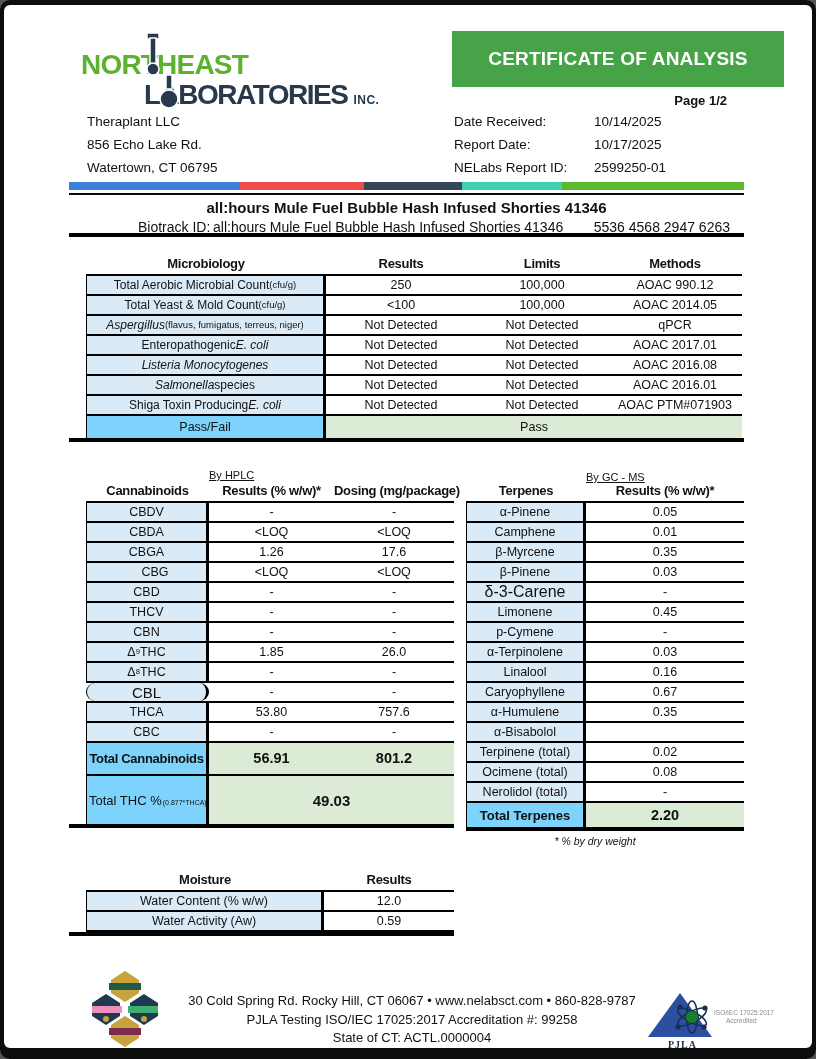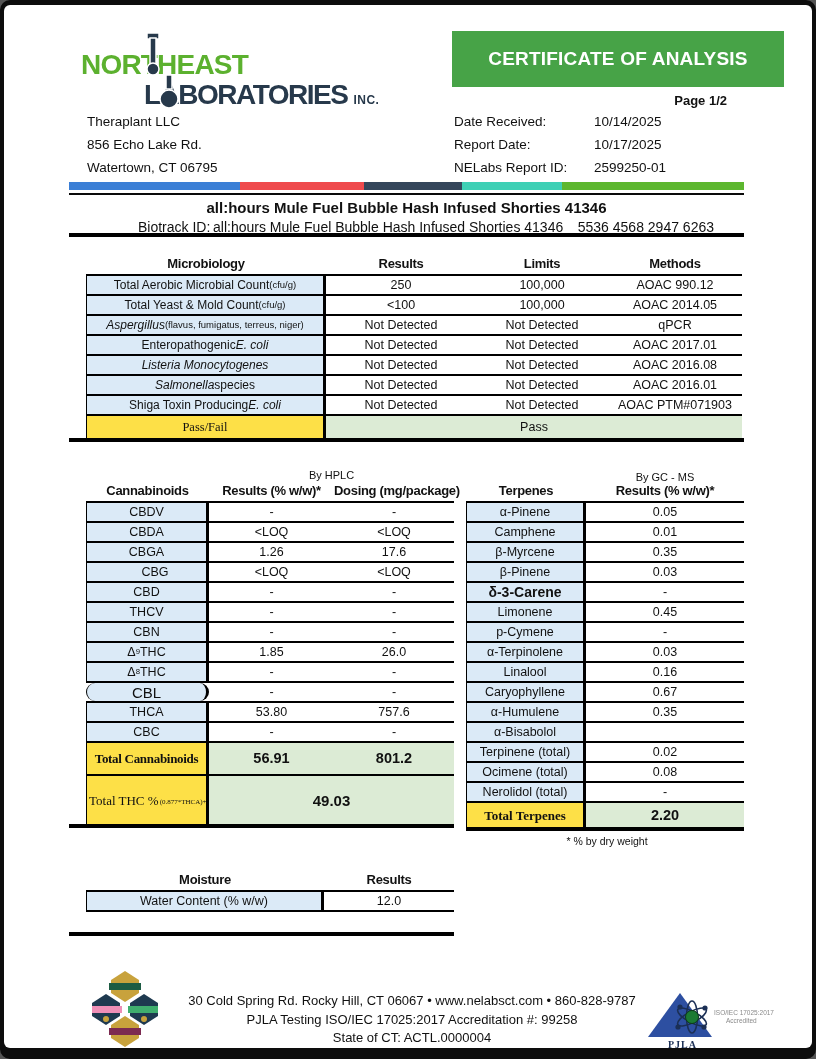--- a/index.html
+++ b/index.html
@@ -20,43 +20,43 @@
   .meta .mrow{display:flex;}
   .meta .ml{width:140px;}
 
   
   .colorbar{left:65px;top:177px;width:675px;height:8px;display:flex;}
   .thinline{left:65px;top:188px;width:675px;height:2px;background:#0a0a0a;}
   .title{left:65px;top:194px;width:675px;text-align:center;font-weight:bold;font-size:15px;}
   .biorow{left:65px;top:214px;width:675px;height:17px;font-size:14px;}
   .biolabel{position:absolute;left:69px;top:0;}
   .biovalue{position:absolute;left:144px;top:0;}
-  .bionum{position:absolute;right:30px;top:0;}
+  .bionum{position:absolute;right:14px;top:0;}
   .thick{background:#000;height:4px;}
 
   
   .grid{display:grid;box-sizing:border-box;}
   .m-grid{grid-template-columns:240px 150px 132px 134px;}
   .c-grid{grid-template-columns:123px 125px 120px;}
   .t-grid{grid-template-columns:120px 158px;}
   .mo-grid{grid-template-columns:238px 130px;}
   .thead{border-bottom:2px solid #000;align-items:end;}
   .hcell{font-weight:bold;font-size:13px;text-align:center;letter-spacing:-0.3px;white-space:nowrap;padding-bottom:3px;align-self:end;}
   .trow{border-bottom:2px solid #000;height:20px;}
   .cell{display:flex;align-items:center;justify-content:center;font-size:12.5px;box-sizing:border-box;
         white-space:nowrap;line-height:1;}
   .lbl{background:#dbeaf7;border-left:1px solid #000;border-right:3px solid #000;font-size:12px;}
   .sm{font-size:9.5px;}
   .it{font-style:italic;}
   sup{font-size:62%;vertical-align:super;line-height:0;}
   .passrow{height:22px;}
-  .wlbl{background:#fde047;border-left:1px solid #000;border-right:3px solid #000;font-family:Liberation Serif, serif;}
+  .wlbl{background:#7dd3fc;border-left:1px solid #000;border-right:3px solid #000;}
   .greenc{background:#dcebd5;}
   .bold{font-weight:bold;}
-  .bynote{font-size:11px;text-align:center;}
+  .bynote{font-size:11px;text-align:left;text-decoration:underline;}
   .totrow{border-bottom:2px solid #000;height:33px;}
   .thcrow{height:48px;}
   .thclbl{overflow:hidden;justify-content:flex-start;padding-left:2px;}
   .formula{font-size:7px;margin-left:1px;margin-top:5px;}
   .footnote{font-size:10.5px;text-align:center;}
   .tot-val{font-size:14.5px;font-weight:bold;}
 
   
   .ftext{width:620px;left:98px;text-align:center;font-size:13px;}
   .fine{height:18px;}
@@ -324,21 +324,21 @@
           </div>
           <div class="grid t-grid trow">
             <div class="cell lbl" style="font-size: 12.5px;">β-Myrcene</div>
             <div class="cell">0.35</div>
           </div>
           <div class="grid t-grid trow">
             <div class="cell lbl" style="font-size: 12.5px;">β-Pinene</div>
             <div class="cell">0.03</div>
           </div>
           <div class="grid t-grid trow">
-            <div class="cell lbl" style="font-size: 14px; font-weight: bold;">δ-3-Carene</div>
+            <div class="cell lbl" style="font-size: 16px;">δ-3-Carene</div>
             <div class="cell">-</div>
           </div>
           <div class="grid t-grid trow">
             <div class="cell lbl" style="font-size: 12.5px;">Limonene</div>
             <div class="cell">0.45</div>
           </div>
           <div class="grid t-grid trow">
             <div class="cell lbl" style="font-size: 12.5px;">p-Cymene</div>
             <div class="cell">-</div>
           </div>
@@ -374,31 +374,35 @@
             <div class="cell lbl" style="font-size: 12.5px;">Nerolidol (total)</div>
             <div class="cell">-</div>
           </div>
         </div>
     <div class="grid t-grid" style="height:24px;">
       <div class="cell wlbl bold" style="font-size:13px;">Total Terpenes</div>
       <div class="cell greenc tot-val">2.20</div>
     </div>
   </div>
   <div class="abs thick" style="left:462px;top:822px;width:278px;"></div>
-  <div class="abs footnote" style="left:464px;top:830px;width:278px;">* % by dry weight</div>
+  <div class="abs footnote" style="left:452px;top:830px;width:278px;font-style:italic;">* % by dry weight</div>
 
   <div class="abs" style="left:82px;top:865px;width:368px;">
     <div class="grid mo-grid thead" style="height:22px;">
       <div class="hcell">Moisture</div>
       <div class="hcell">Results</div>
     </div>
     <div id="moist-rows">
           <div class="grid mo-grid trow">
             <div class="cell lbl" style="font-size: 12.5px;">Water Content (% w/w)</div>
             <div class="cell">12.0</div>
+          </div>
+          <div class="grid mo-grid trow">
+            <div class="cell lbl" style="font-size: 12.5px;">Water Activity (Aw)</div>
+            <div class="cell">0.59</div>
           </div>
         </div>
   </div>
   <div class="abs thick" style="left:65px;top:927px;width:385px;"></div>
 
   <svg class="abs" style="left:88px;top:966px;" width="66" height="76">
     <g transform="translate(19,0)">
           <polygon points="14,0 28,9 28,22 14,31 0,22 0,9" fill="#c8a23c"></polygon>
           <rect x="-2" y="12" width="32" height="7" fill="#1d5c43"></rect>
         </g>

